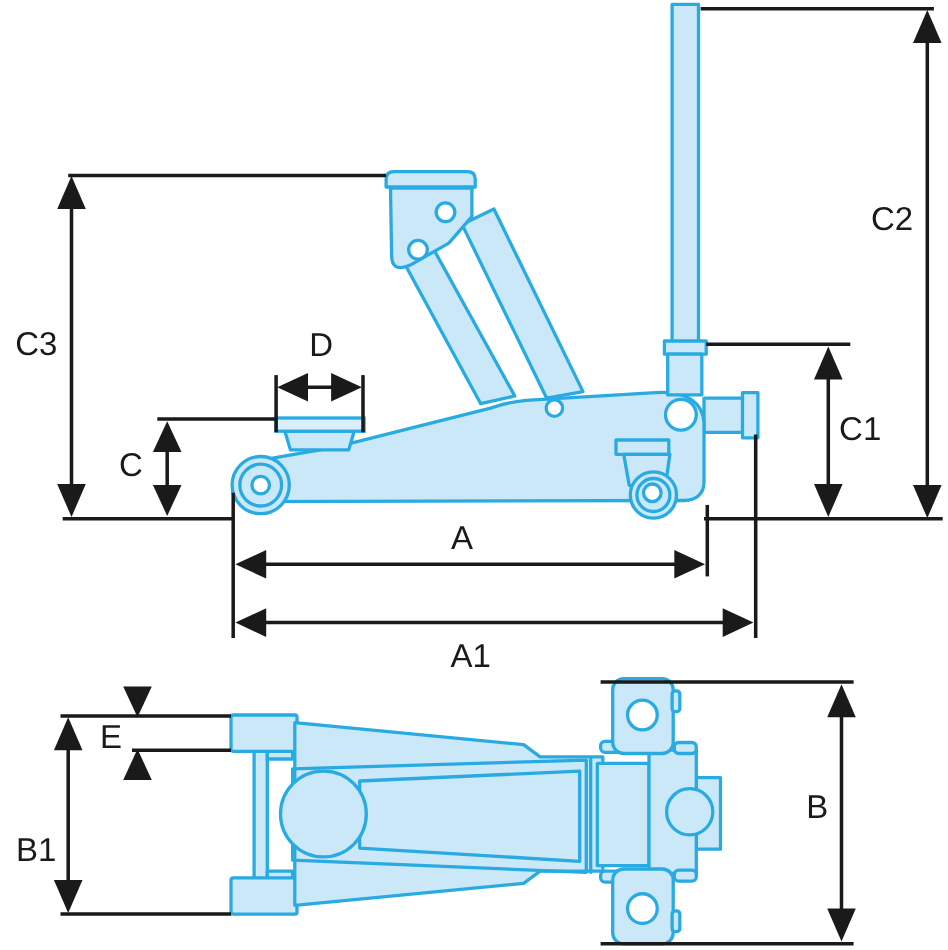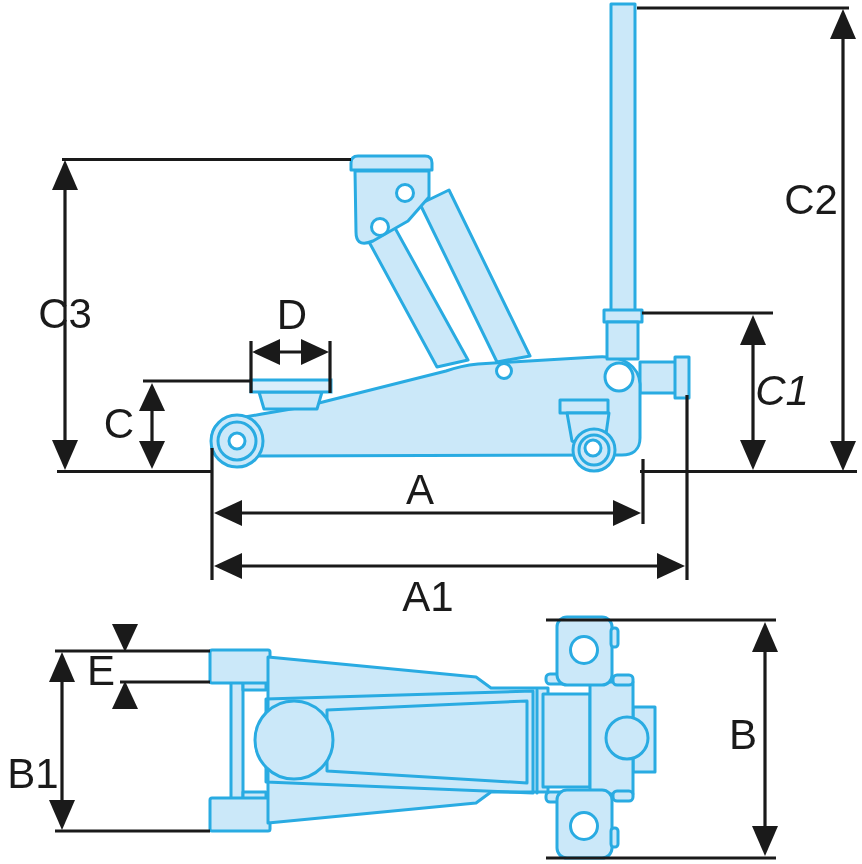--- a/index.html
+++ b/index.html
@@ -19,21 +19,21 @@
   .sl { stroke:var(--line-blue,#29abe2); stroke-width:3; fill:var(--fill-light,#daeefb); }
 
   
   .d  { stroke:var(--dim-black,#1a1a1a); stroke-width:3.2; fill:none; stroke-linecap:butt; }
   .df { fill:var(--dim-black,#1a1a1a); stroke:none; }
 
   .dim-label {
     position:absolute;
     transform:translate(-50%,-50%);
     color:var(--dim-black,#1a1a1a);
-    font-size:42px;
+    font-size:30px;
     line-height:1;
     white-space:nowrap;
     user-select:none;
   }
 </style>
 </head>
 <body>
 
 <div class="canvas">
 
@@ -181,24 +181,24 @@
 
     <g>
       <line class="d" x1="546" y1="620" x2="776" y2="620"></line>
       <line class="d" x1="546" y1="858" x2="776" y2="858"></line>
       <line class="d" x1="765" y1="638" x2="765" y2="840"></line>
       <polygon class="df" points="765,622 752,652 778,652"></polygon>
       <polygon class="df" points="765,856 752,826 778,826"></polygon>
     </g>
   </svg>
 
-  <div class="dim-label" style="left:33px; top:314px;margin-left:32px;">C3</div>
+  <div class="dim-label" style="left:33px; top:314px;">C3</div>
   <div class="dim-label" style="left:119px; top:424px;">C</div>
   <div class="dim-label" style="left:292px; top:315px;">D</div>
   <div class="dim-label" style="left:420px; top:490px;">A</div>
   <div class="dim-label" style="left:428px; top:597px;text-align:center;">A1</div>
   <div class="dim-label" style="left:811px; top:200px;">C2</div>
-  <div class="dim-label" style="left:782px; top:391px;font-style:italic;">C1</div>
+  <div class="dim-label" style="left:782px; top:391px;">C1</div>
   <div class="dim-label" style="left:101px; top:671px;">E</div>
   <div class="dim-label" style="left:33px; top:774px;">B1</div>
   <div class="dim-label" style="left:743px; top:735px;">B</div>
 
 </div>
 
 </body></html>

